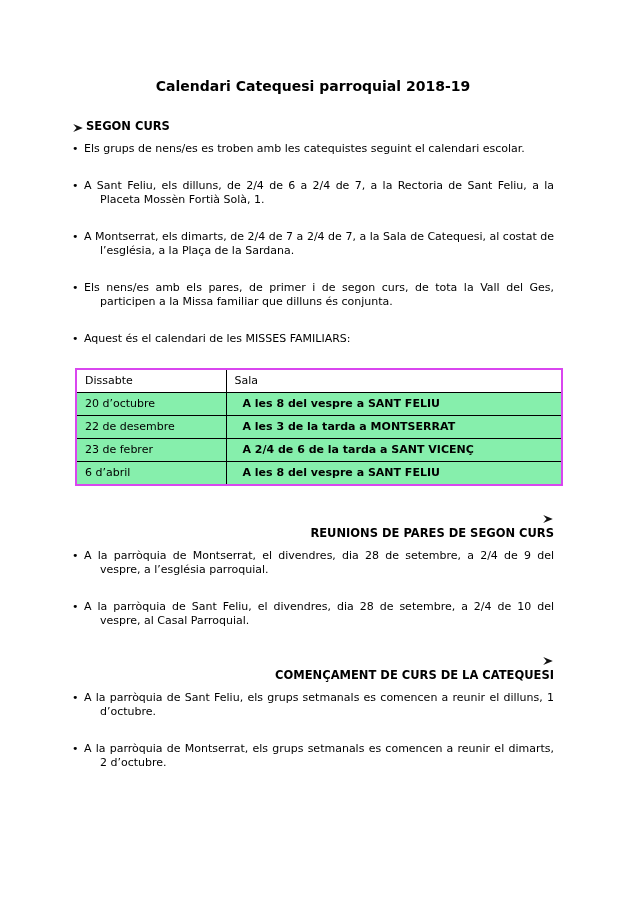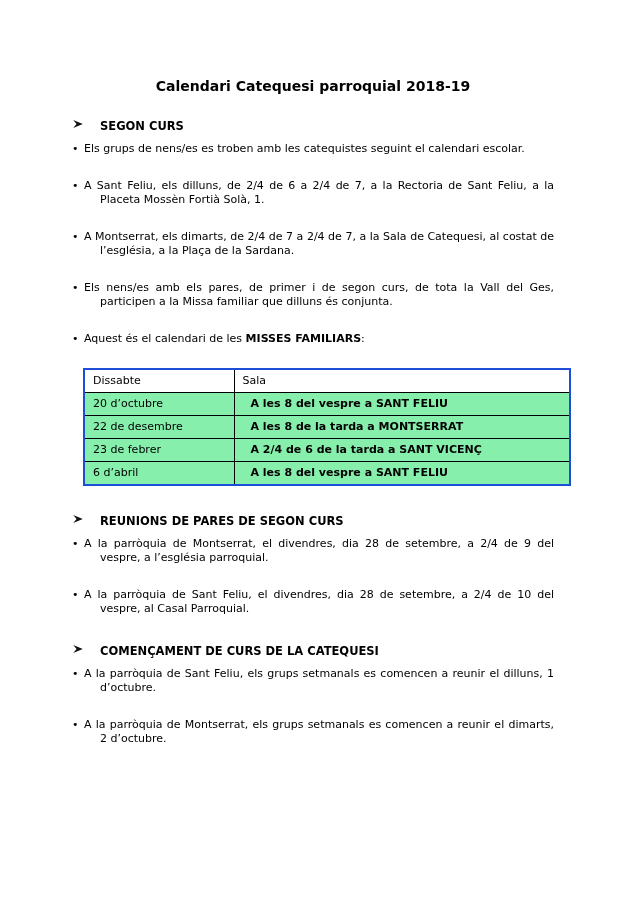--- a/index.html
+++ b/index.html
@@ -17,52 +17,52 @@
   }
   .doc-title {
     margin: 0;
     text-align: center;
     font-size: 14px;
     font-weight: bold;
     line-height: 17px;
   }
   .section-heading {
     display: flex;
-    align-items: flex-start;
-    gap: 16px;
+    align-items: flex-end;
+    gap: 2px;
     font-weight: bold;
     font-size: 11.5px;
     line-height: 14px;
     margin-top: 24px;
   }
-  .section-heading.pre-gap { margin-top: 28px; }
+  .section-heading.pre-gap { margin-top: 28px; flex-direction: column; }
   .arrow-icon { flex: 0 0 auto; display: inline-block; }
   .bullets { margin: 0; padding: 0; }
   .bullet {
     position: relative;
     margin-left: 28px;
     margin-right: 0;
     text-indent: -16px;
     text-align: justify;
     line-height: 14px;
     margin-top: 23px;
   }
   .bullet.first { margin-top: 9px; }
   .bullet .marker {
     position: absolute;
     left: -28px;
     top: 0;
     text-indent: 0;
   }
-  .bold { font-weight: bold; }
+  .bold { font-weight: normal; }
   table.misses {
     border-collapse: collapse;
-    border: 2px solid #1d4ed8;
+    border: 2px solid #d946ef;
     margin-top: 22px;
-    margin-left: 11px;
+    margin-left: 3px;
     width: 488px;
     table-layout: fixed;
   }
   table.misses th, table.misses td {
     border: 1px solid #000;
     font-size: 11px;
     font-weight: normal;
     text-align: left;
     vertical-align: middle;
     padding: 2px 6px 2px 8px;
@@ -120,21 +120,21 @@
         <th>Sala</th>
       </tr>
     </thead>
     <tbody>
       <tr>
         <td>20 d’octubre</td>
         <td class="place">A les 8 del vespre a SANT FELIU</td>
       </tr>
       <tr>
         <td>22 de desembre</td>
-        <td class="place">A les 8 de la tarda a MONTSERRAT</td>
+        <td class="place">A les 3 de la tarda a MONTSERRAT</td>
       </tr>
       <tr>
         <td>23 de febrer</td>
         <td class="place">A 2/4 de 6 de la tarda a SANT VICENÇ</td>
       </tr>
       <tr>
         <td>6 d’abril</td>
         <td class="place">A les 8 del vespre a SANT FELIU</td>
       </tr>
     </tbody>

